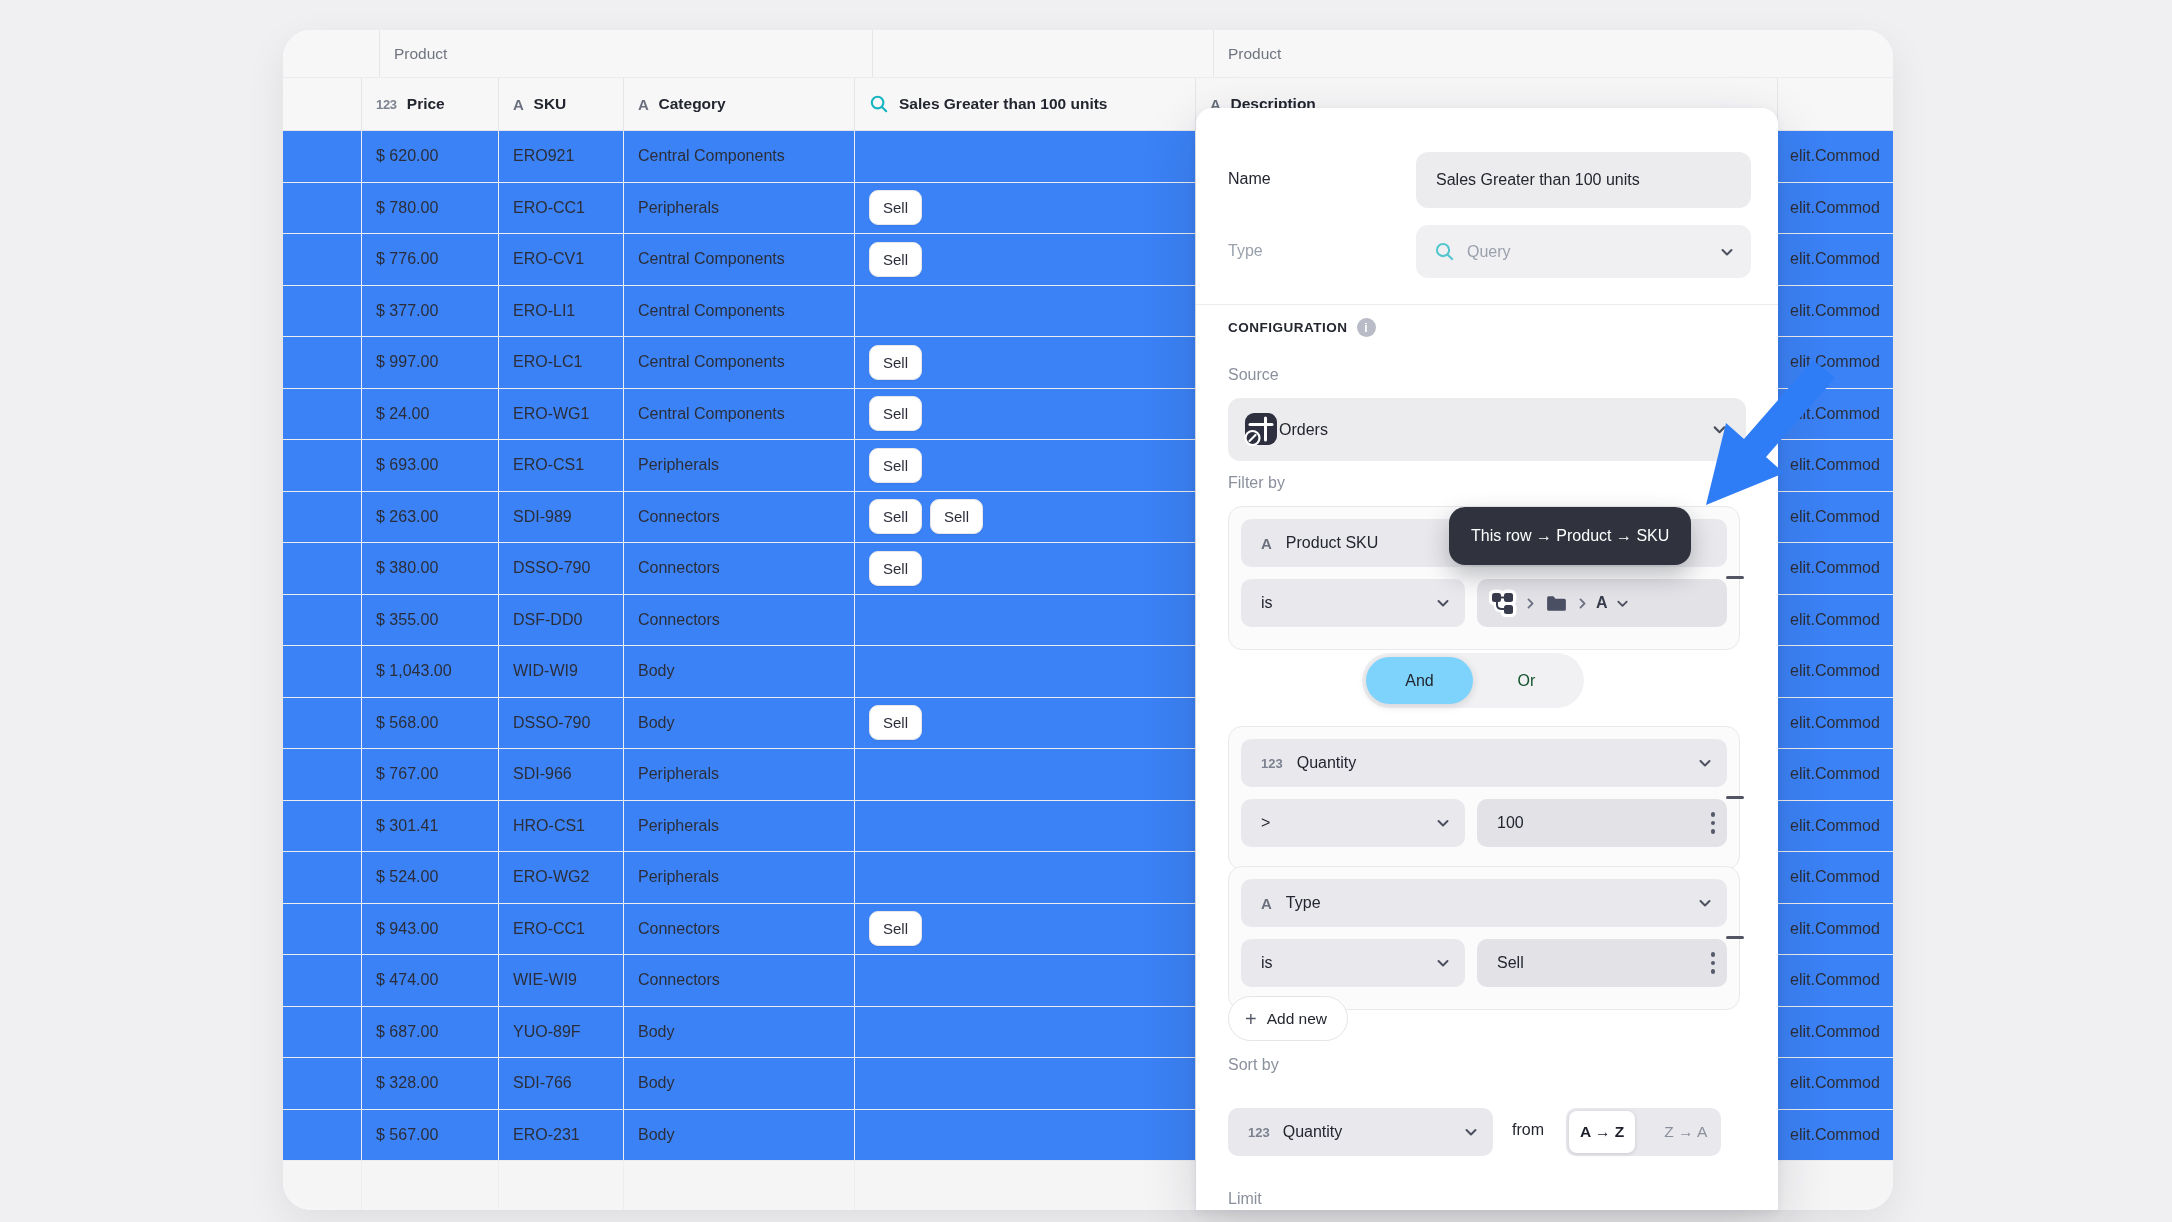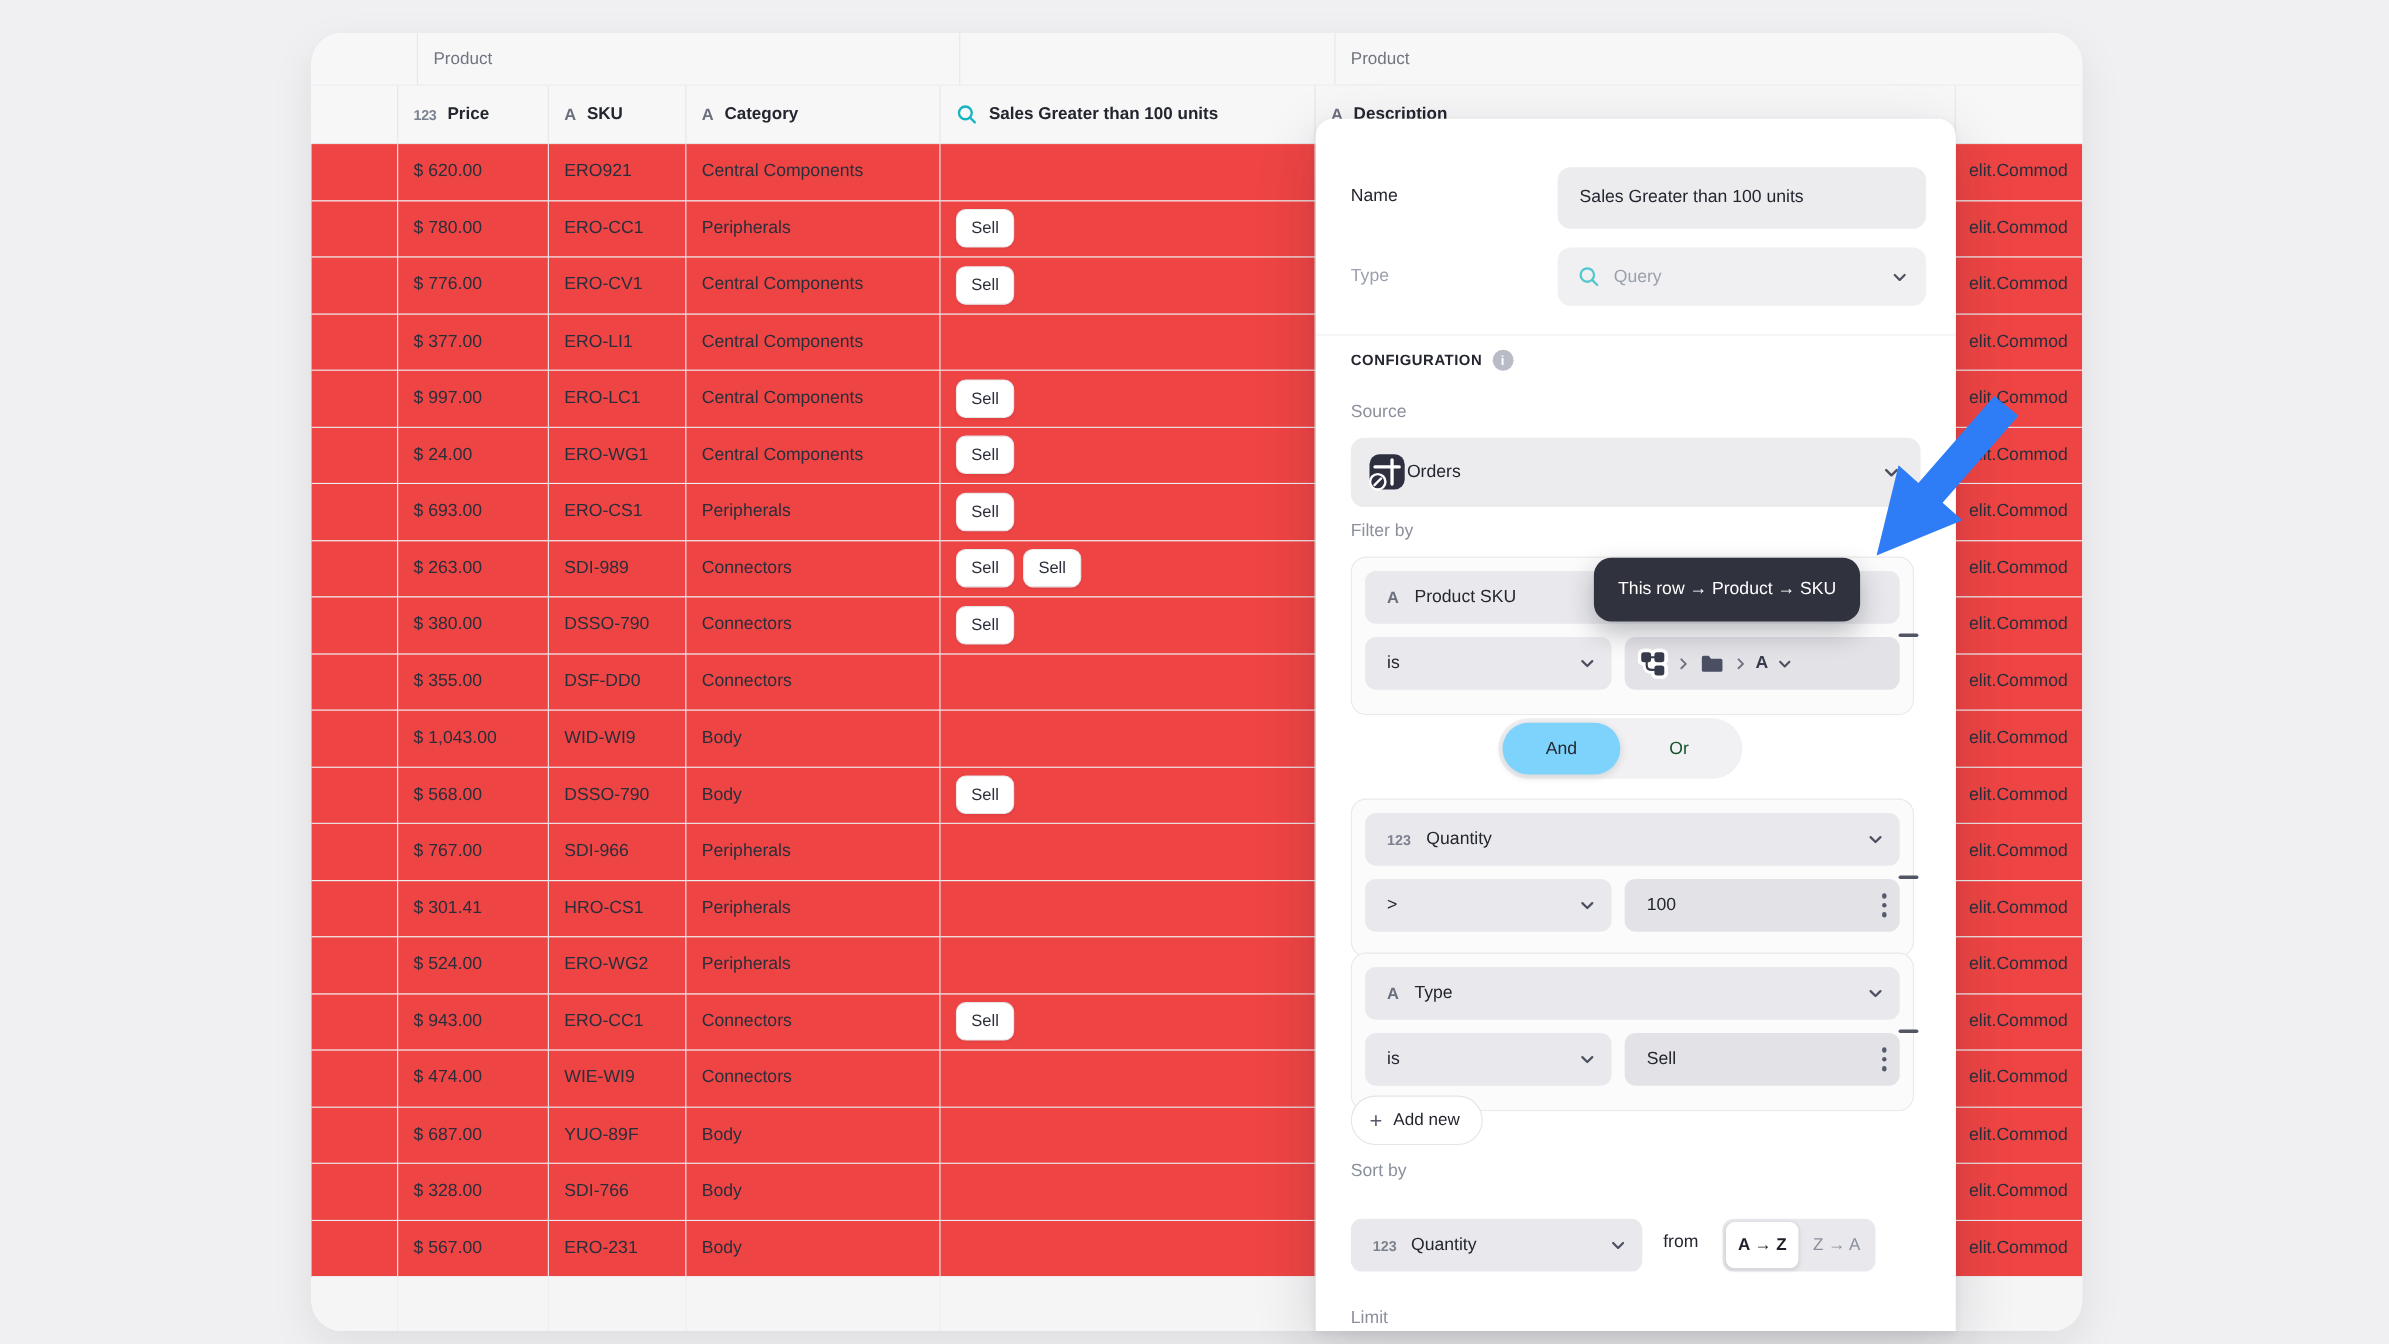--- a/index.html
+++ b/index.html
@@ -35,21 +35,21 @@
   .group-cell{display:flex;align-items:center;padding-left:14px;font-size:15.5px;color:#70747f;}
   .group-cell.bordered{border-left:1px solid #e6e6ea;margin-left:17px;}
   .head-row{height:53px;background:var(--hdr-bg);border-bottom:1px solid #e6e6ea;}
   .head-cell{display:flex;align-items:center;gap:10px;padding-left:14px;border-right:1px solid #e6e6ea;
     font-size:15.5px;font-weight:bold;color:#23262f;white-space:nowrap;overflow:hidden;}
   .head-cell:first-child{border-right:1px solid #e6e6ea;}
   .head-cell.no-border{border-right:none;}
   .type-ic{font-size:13px;font-weight:bold;color:#7d8290;letter-spacing:-.3px;flex:0 0 auto;}
   .type-ic.letter{font-size:15px;color:#6a6f7e;font-weight:600;}
 
-  .trow{display:grid;grid-template-columns:var(--cols);height:51.5px;background:#ef4444;}
+  .trow{display:grid;grid-template-columns:var(--cols);height:51.5px;background:#3b82f6;}
   .cell{border-bottom:1px solid var(--line);border-right:1px solid var(--line);
     display:flex;align-items:center;padding-left:14px;font-size:16px;color:var(--cell-ink);
     white-space:nowrap;overflow:hidden;}
   .cell:last-child{border-right:none;padding-left:12px;}
   .c-tags{gap:8px;}
   .badge{
     display:inline-flex;align-items:center;height:35px;padding:0 13px;background:#fff;
     border:1.5px solid #e7e7ea;border-radius:9px;box-shadow:0 1px 2px rgba(16,18,28,.06);
     font-size:15px;color:var(--cell-ink);
   }
@@ -110,21 +110,21 @@
   .logic-opt.active{background:#7dd3fc;color:#23262f;font-weight:normal;box-shadow:0 2px 8px rgba(20,22,35,.14);}
 
   .add-new{position:absolute;left:32px;top:888px;height:45px;padding:0 20px 0 16px;background:#fff;
     border:1.5px solid #e5e5e9;border-radius:23px;display:inline-flex;align-items:center;gap:10px;
     font-size:15.5px;color:#23262f;cursor:pointer;}
   .add-new .plus{font-size:20px;color:#555a68;font-weight:400;line-height:1;}
 
   .sort-pill{left:32px;top:1000px;width:265px;height:48px;gap:13px;background:var(--pill);}
   .from-label{position:absolute;left:316px;top:1013px;font-size:16px;color:#23262f;}
   .az-toggle{position:absolute;left:370px;top:1000px;height:48px;border-radius:10px;background:var(--pill);
-    display:flex;align-items:flex-start;padding:3px;gap:2px;}
+    display:flex;align-items:flex-start;padding:3px;gap:18px;}
   .az-opt{display:flex;align-items:center;height:42px;padding:0 11px;font-size:15.5px;color:#8a8f9c;
     border-radius:8px;cursor:pointer;white-space:nowrap;}
   .az-opt.active{background:#fff;color:#1d202a;font-weight:bold;box-shadow:0 1px 4px rgba(20,22,35,.15);}
 
   .arrow-overlay{position:absolute;left:0;top:0;width:2172px;height:1222px;z-index:60;pointer-events:none;}
 </style>
 </head>
 <body>
 
 <div class="stage">

